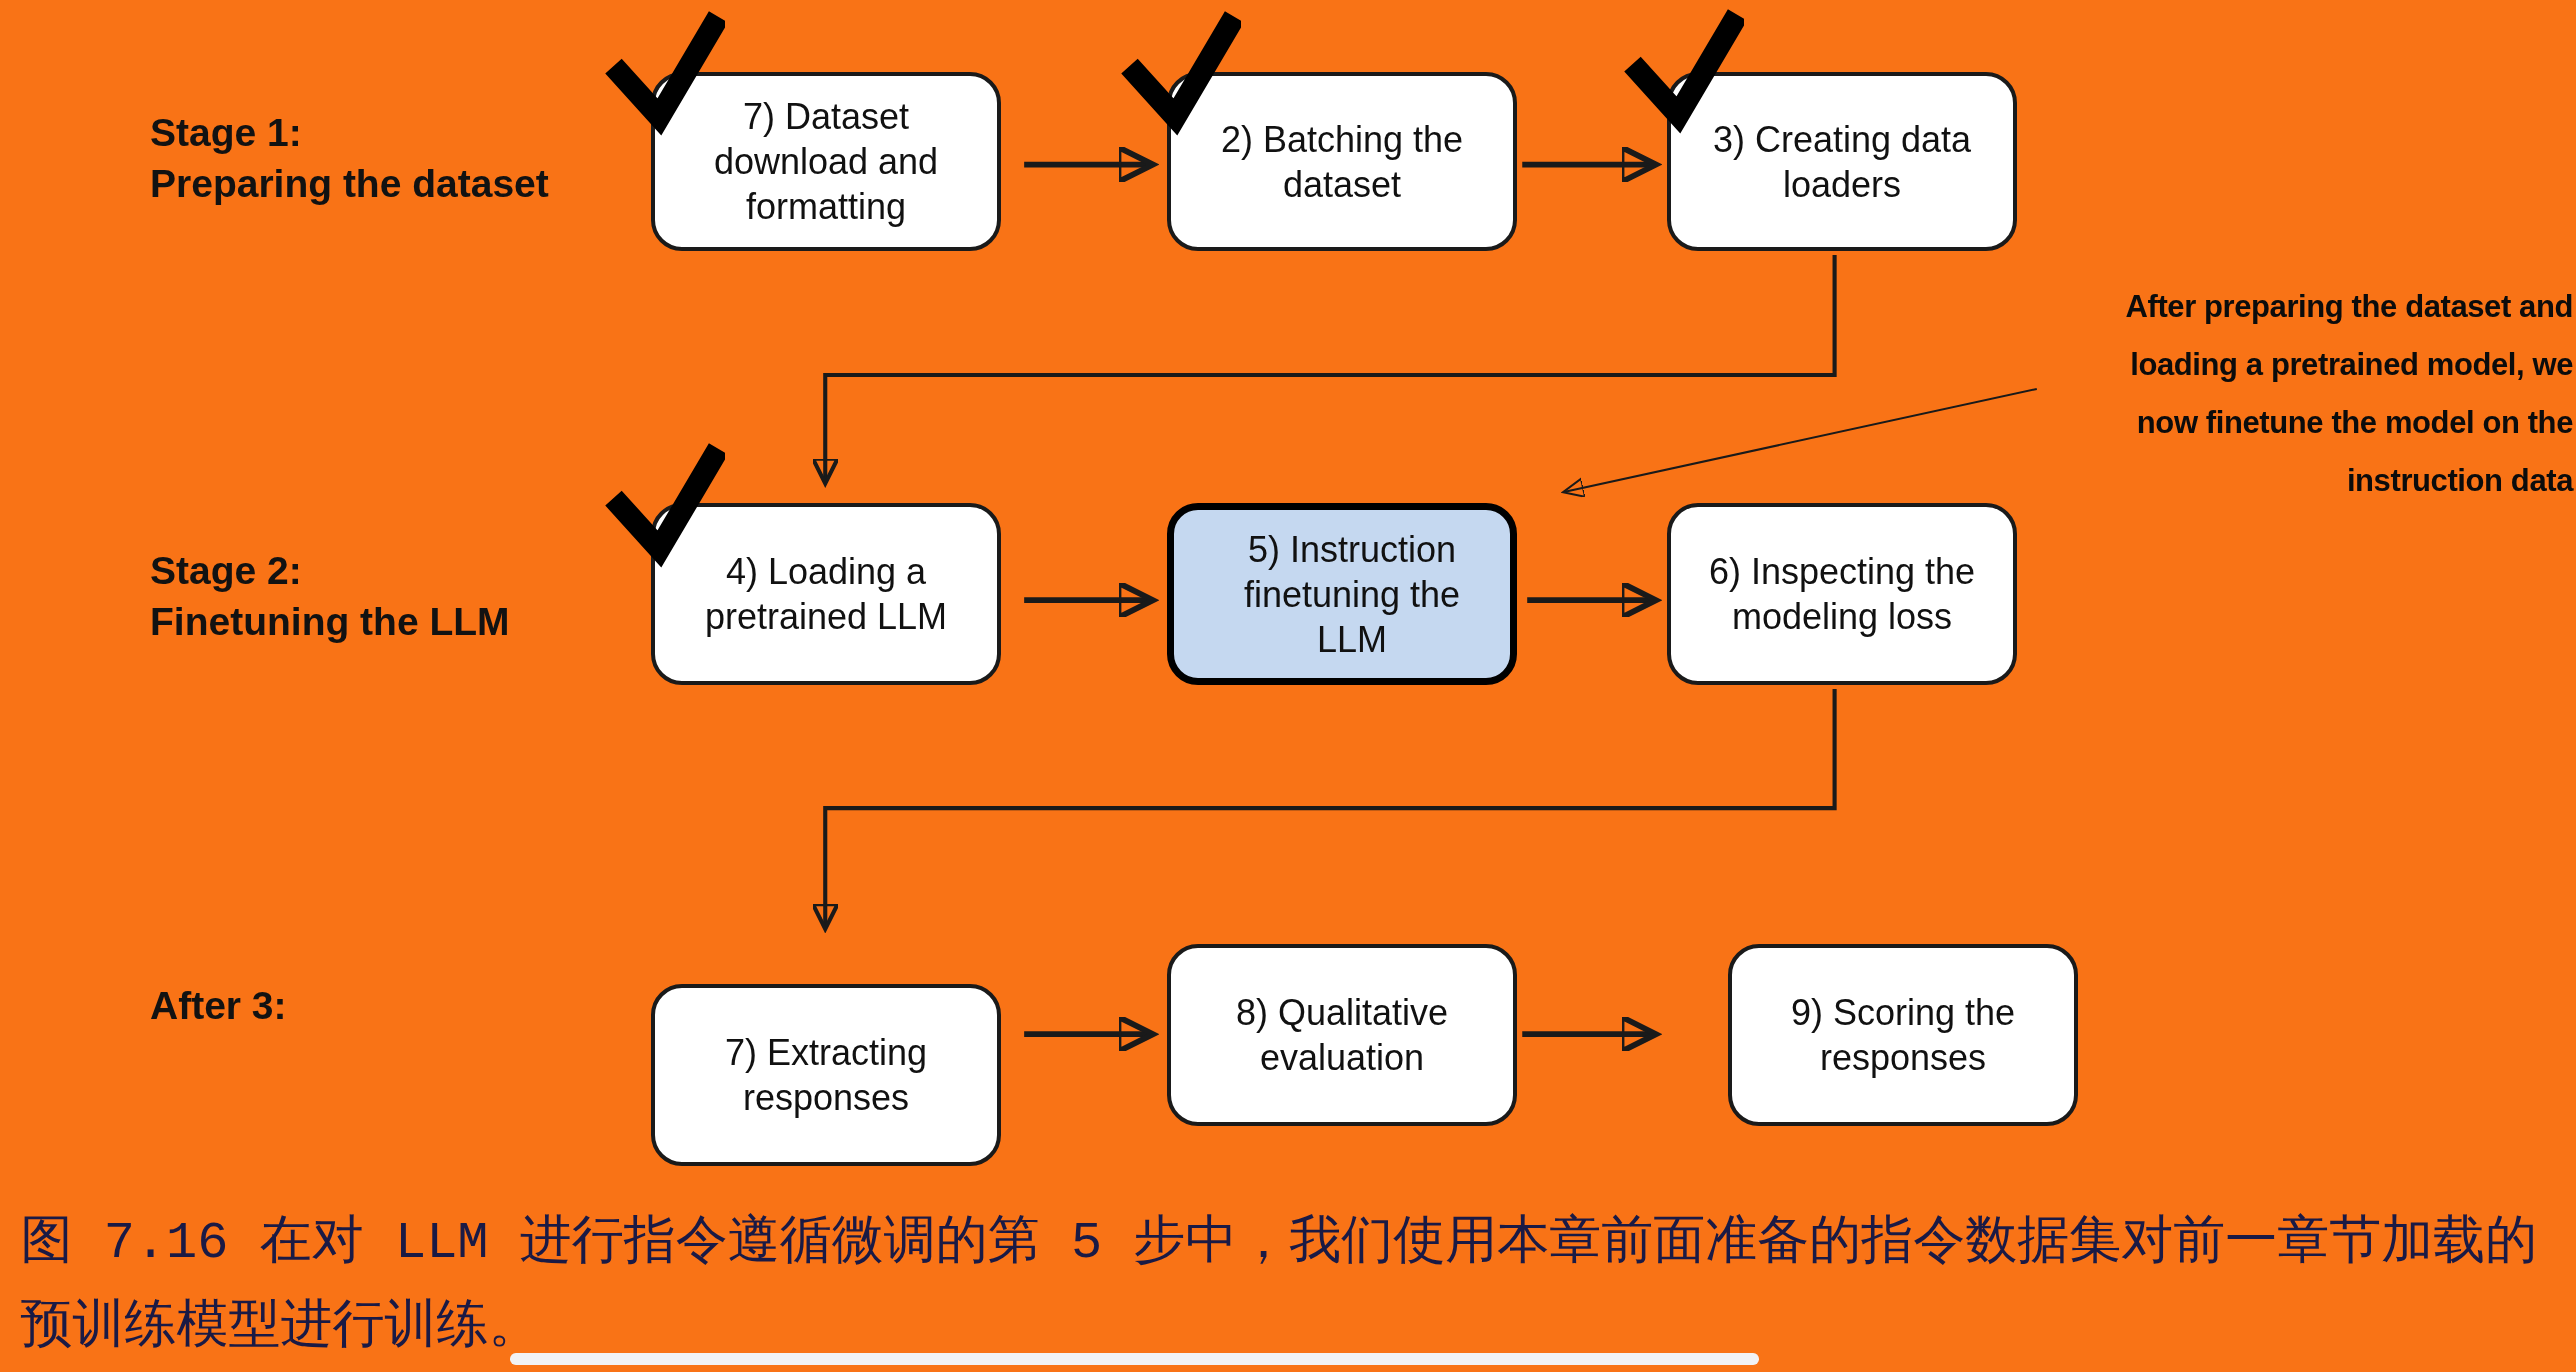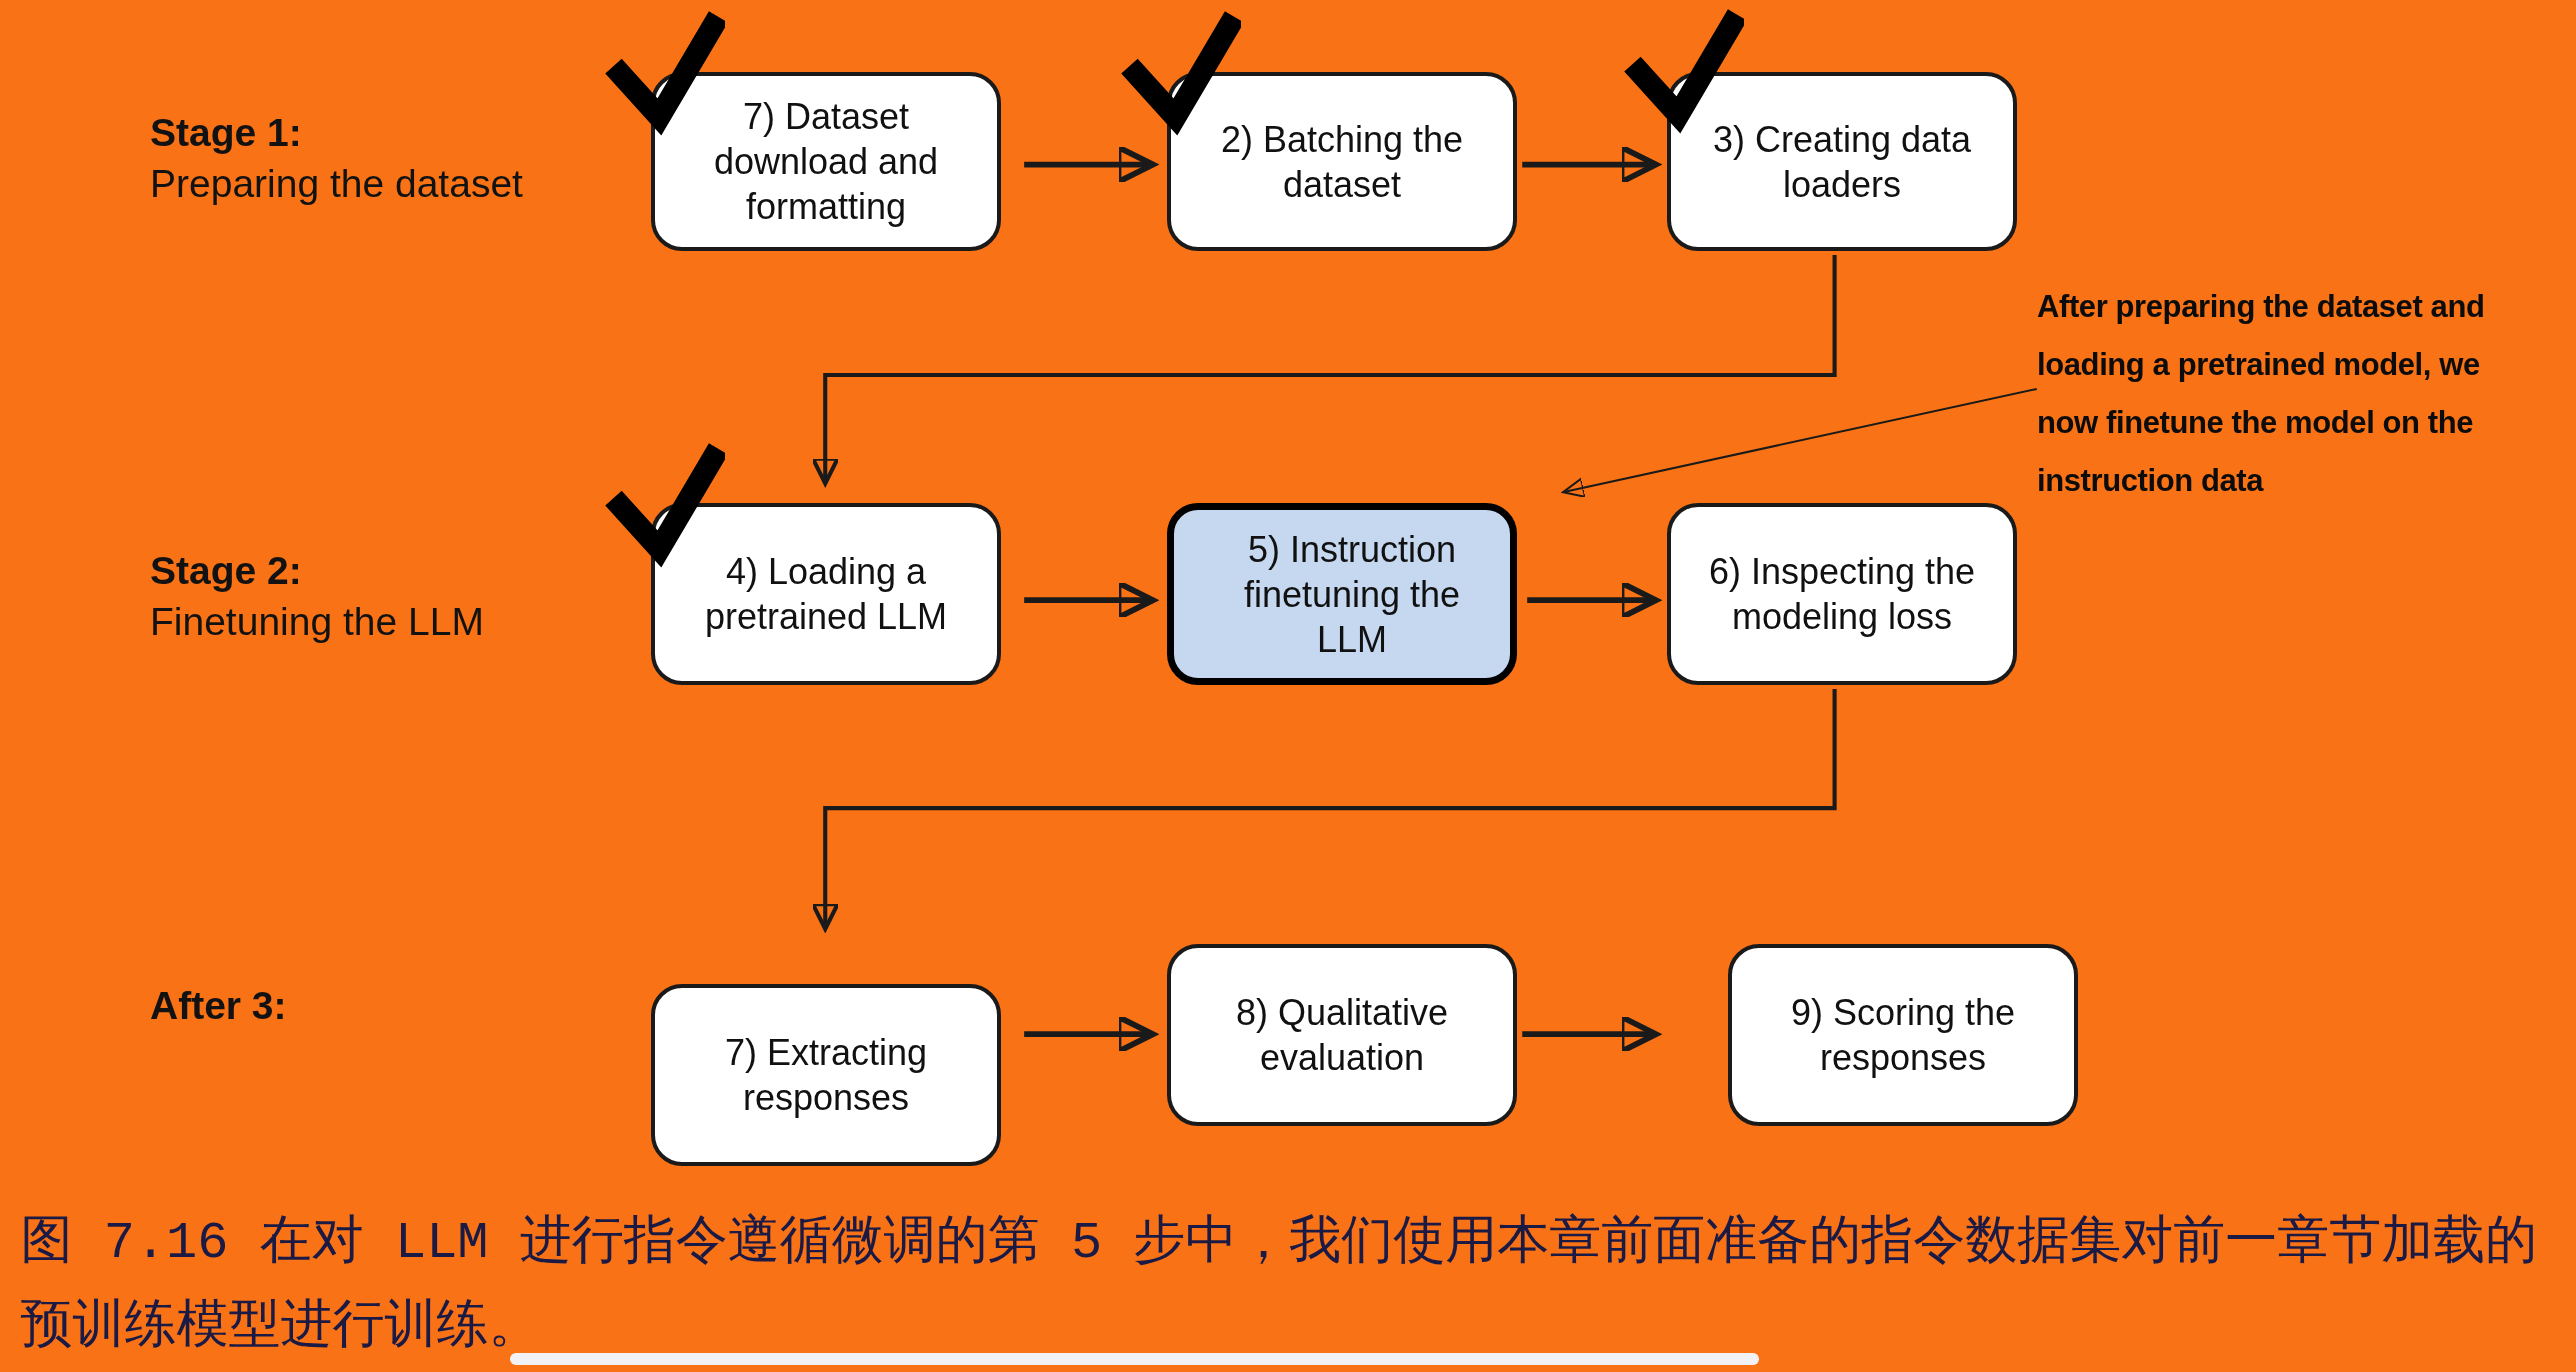--- a/index.html
+++ b/index.html
@@ -1,21 +1,21 @@
 <!DOCTYPE html>
 <html style="font-size:13px"><head>
 <meta charset="utf-8">
 <style>
   html, body { margin: 0; padding: 0; background: #ffffff; }
   body { width: 2576px; height: 1373px; font-family: "Liberation Sans", sans-serif; }
   #canvas { position: relative; width: 2576px; height: 1373px; background: #f97316; overflow: hidden; }
 
   .stage-label { position: absolute; width: 526px; color: #121212; font-size: 39px; line-height: 51px; }
   .stage-title { font-weight: bold; }
-  .stage-sub { font-weight: normal; }
+  .stage-sub { font-weight: bold; }
 
   .box {
     position: absolute; width: 350px; height: 179px; box-sizing: border-box;
     border: 4.1px solid #1a1a1a; border-radius: 31px; background: #ffffff;
     display: flex; align-items: center; justify-content: center;
     text-align: center; font-size: 36px; line-height: 45px; color: #111111;
   }
   .box .box-text { display: inline-block; width: 284px; }
   .box.tall { height: 182px; }
   .box.highlighted { border: 7.4px solid #000000; background: #c5d8f0; padding-left: 20px; }
@@ -24,21 +24,21 @@
   .check polyline { fill: none; stroke: #000000; stroke-width: 27; }
 
   #connectors { position: absolute; left: 0; top: 0; }
   #connectors path { fill: none; stroke: #1a1a1a; }
   .h-arrow { stroke-width: 7px; }
   .elbow { stroke-width: 5px; }
   .thin-arrow { stroke-width: 2.5px; }
 
   .annotation {
     position: absolute; left: 2037px; top: 278px; width: 536px;
-    text-align: left; font-weight: bold; font-size: 31px; line-height: 58px;
+    text-align: right; font-weight: bold; font-size: 31px; line-height: 58px;
     letter-spacing: -0.4px; color: #0c0c0c;
   }
 
   .caption {
     position: absolute; left: 20.5px; top: 1202px; width: 2552px;
     color: #1a1a45; font-size: 52px; line-height: 84px; font-weight: normal; font-family: Liberation Mono, monospace;
   }
 
   .bottom-smudge {
     position: absolute; left: 510px; top: 1353px; width: 1249px; height: 11.5px;

